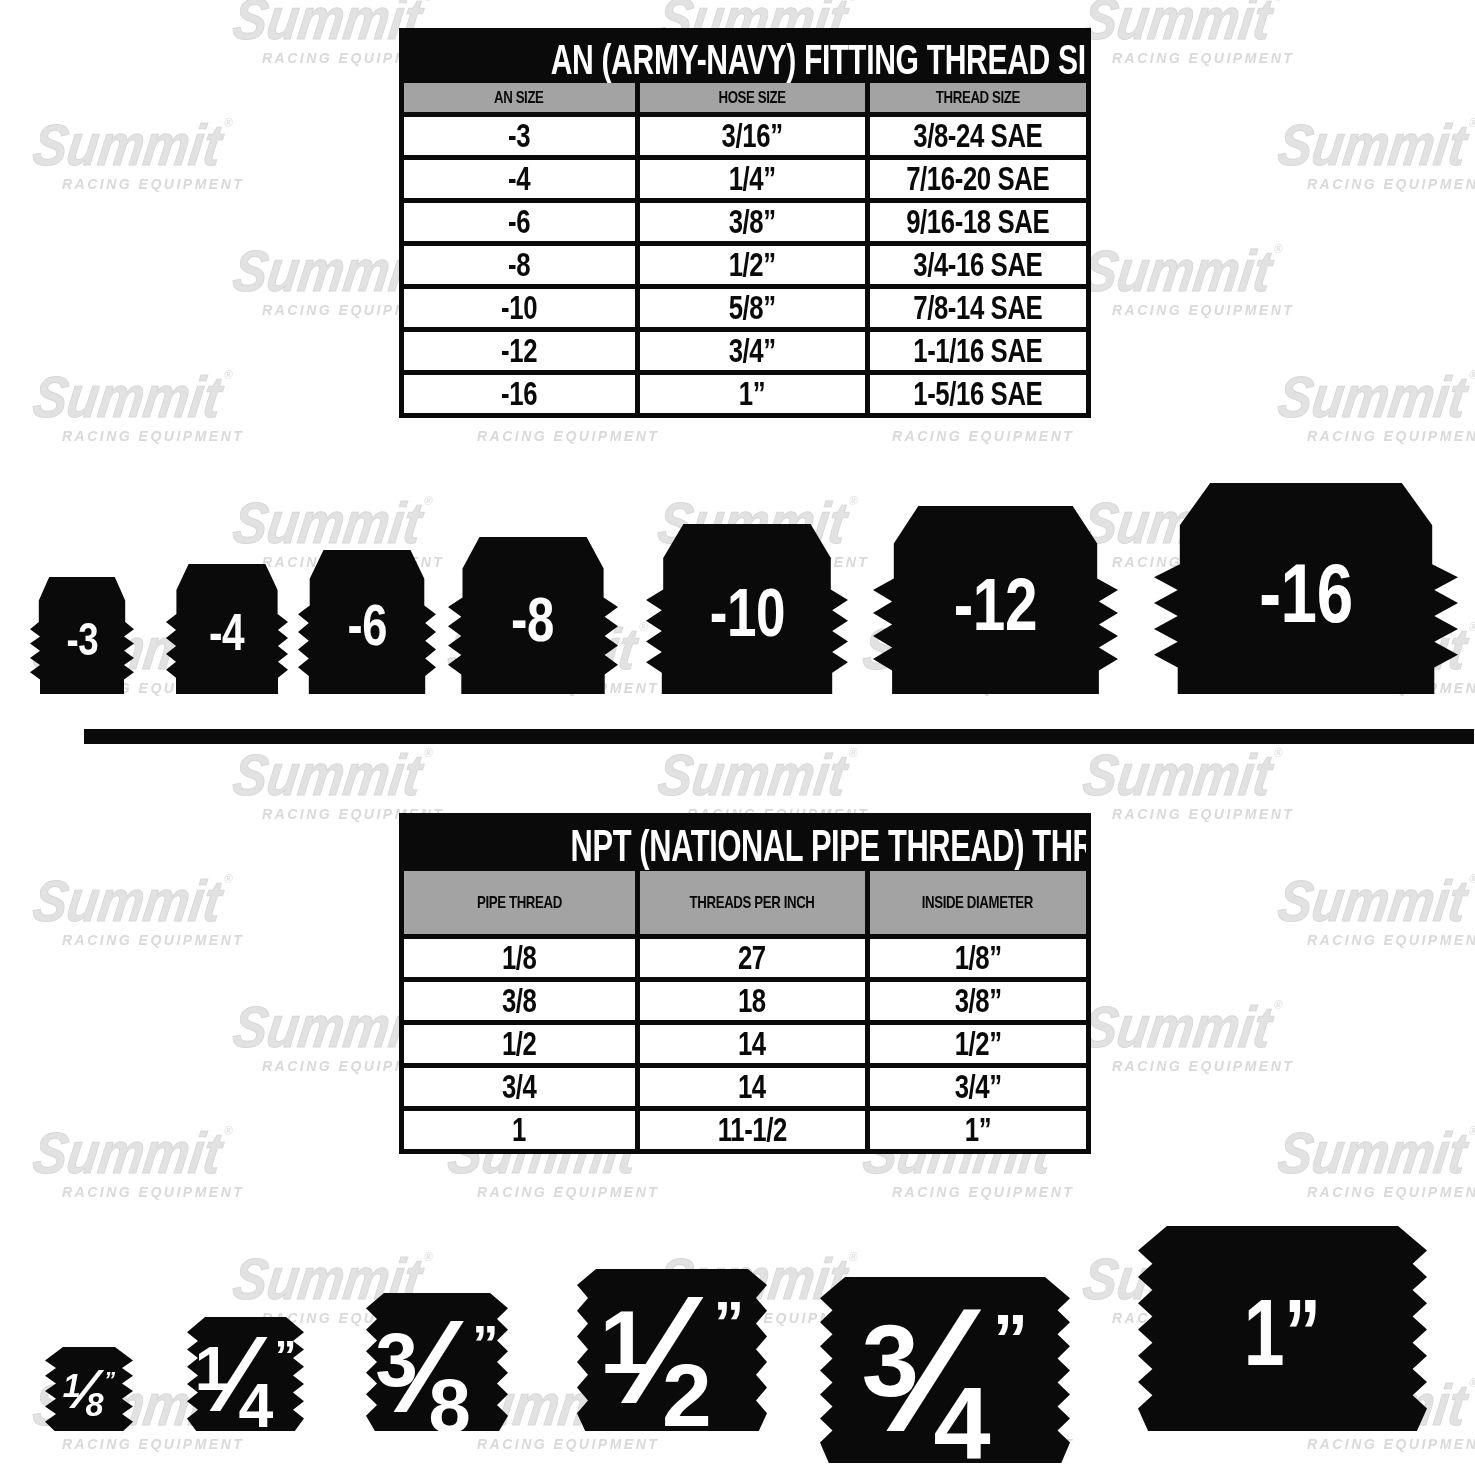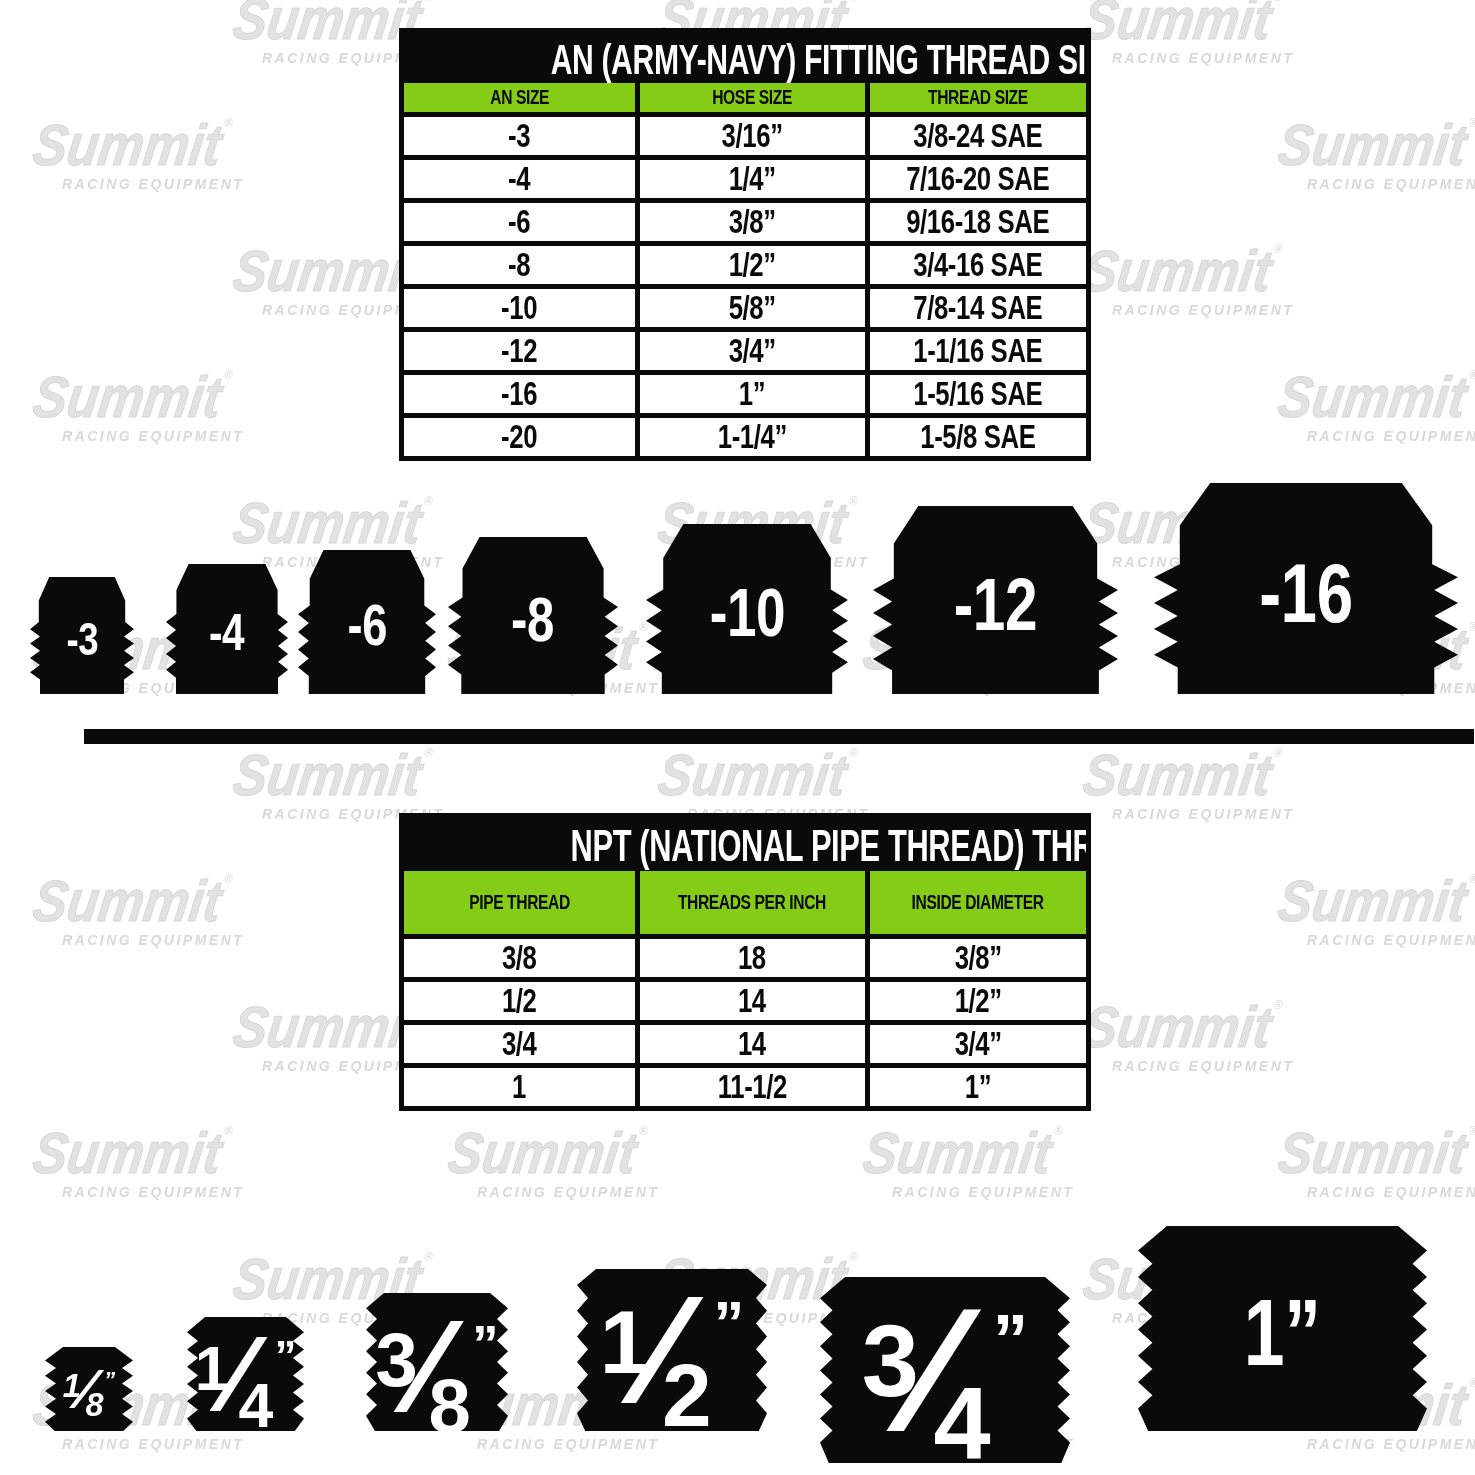--- a/index.html
+++ b/index.html
@@ -18,21 +18,21 @@
 
   
   .chart-box{position:absolute;width:692px;border:5px solid #0a0a0a;background:#fff;z-index:2;box-sizing:border-box;}
   .chart-title{background:#0a0a0a;color:#fff;text-align:center;font-weight:700;overflow:hidden;}
   .an-box .chart-title{height:50px;line-height:52px;font-size:43px;}
   .npt-box .chart-title{height:53px;line-height:55px;font-size:44px;}
   .cond{display:inline-block;transform:scaleX(.78);transform-origin:50% 50%;white-space:nowrap;letter-spacing:-.5px;}
   .chart-title .cond{transform:scaleX(.70);}
   table.grid{border-collapse:collapse;border-style:hidden;width:100%;table-layout:fixed;}
   table.grid th,table.grid td{border:5px solid #0a0a0a;text-align:center;padding:0;font-weight:700;color:#0a0a0a;}
-  table.grid th{background:#84cc16;font-size:20px;text-decoration:underline;}
+  table.grid th{background:#a3a3a3;font-size:17px;text-decoration:underline;}
   table.grid td{background:#fff;font-size:33px;}
   .an-box th{height:29px;}
   .an-box td{height:36px;}
   .npt-box th{height:63px;}
   .npt-box td{height:36px;}
   table.grid th:nth-child(1){width:34.3%;}
   table.grid th:nth-child(2){width:33.5%;}
   table.grid th:nth-child(3){width:32.2%;}
 
   
@@ -266,25 +266,20 @@
           <tr>
             <td><span class="cond">-12</span></td>
             <td><span class="cond">3/4”</span></td>
             <td><span class="cond">1-1/16 SAE</span></td>
           </tr>
           <tr>
             <td><span class="cond">-16</span></td>
             <td><span class="cond">1”</span></td>
             <td><span class="cond">1-5/16 SAE</span></td>
           </tr>
-          <tr>
-            <td><span class="cond">-20</span></td>
-            <td><span class="cond">1-1/4”</span></td>
-            <td><span class="cond">1-5/8 SAE</span></td>
-          </tr>
         </tbody>
       </table>
   </div>
 
   <div id="an-fittings">
       <div class="fitting" style="left: 30px; top: 577px; width: 104px; height: 117px;">
         <svg width="104" height="117" viewBox="0 0 104 117">
           <polygon points="84.8,0.0 95.2,23.4 95.2,45.0 104.0,52.2 94.0,59.4 104.0,66.5 94.0,73.7 104.0,80.9 94.0,88.0 104.0,95.2 94.0,102.4 94.0,117.0 10.0,117.0 10.0,102.4 0.0,95.2 10.0,88.0 0.0,80.9 10.0,73.7 0.0,66.5 10.0,59.4 0.0,52.2 8.8,45.0 8.8,23.4 19.2,0.0" fill="#0a0a0a"></polygon>
         </svg>
         <div class="flabel simple" style="font-size: 47px;"><span class="cond">-3</span></div>
@@ -336,20 +331,25 @@
     <table class="grid">
         <thead>
           <tr>
             <th><span class="cond">PIPE THREAD</span></th>
             <th><span class="cond">THREADS PER INCH</span></th>
             <th><span class="cond">INSIDE DIAMETER</span></th>
           </tr>
         </thead>
         <tbody>
           <tr>
+            <td><span class="cond">1/8</span></td>
+            <td><span class="cond">27</span></td>
+            <td><span class="cond">1/8”</span></td>
+          </tr>
+          <tr>
             <td><span class="cond">3/8</span></td>
             <td><span class="cond">18</span></td>
             <td><span class="cond">3/8”</span></td>
           </tr>
           <tr>
             <td><span class="cond">1/2</span></td>
             <td><span class="cond">14</span></td>
             <td><span class="cond">1/2”</span></td>
           </tr>
           <tr>

